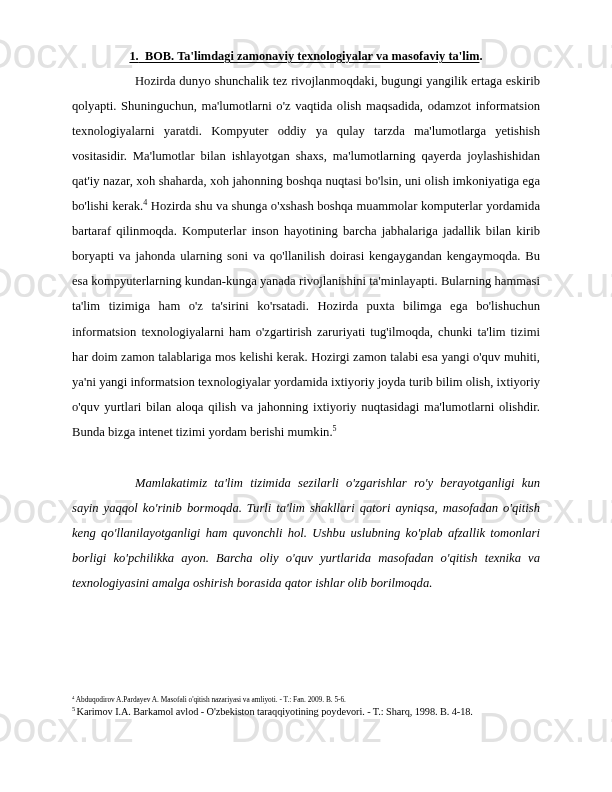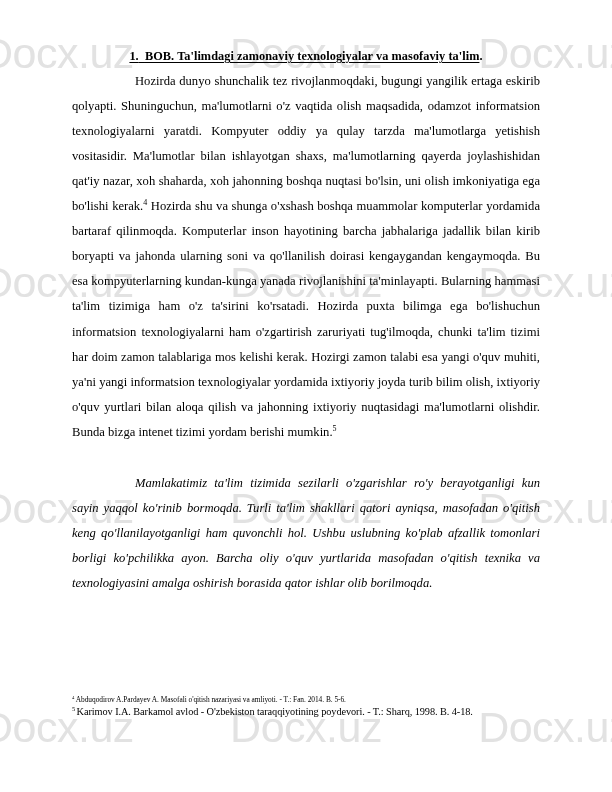--- a/index.html
+++ b/index.html
@@ -145,18 +145,18 @@
 
   <div id="content">
 
     <div class="title"><u><span>1.</span>&nbsp;&nbsp;<span>BOB. Ta'limdagi zamonaviy texnologiyalar va masofaviy ta'lim</span></u><span>.</span></div>
 
     <p class="body-block" id="para1"><span>Hozirda dunyo shunchalik tez rivojlanmoqdaki, bugungi yangilik ertaga eskirib qolyapti. Shuninguchun, ma'lumotlarni o'z vaqtida olish maqsadida, odamzot informatsion texnologiyalarni yaratdi. Kompyuter oddiy ya qulay tarzda ma'lumotlarga yetishish vositasidir. Ma'lumotlar bilan ishlayotgan shaxs, ma'lumotlarning qayerda joylashishidan qat'iy nazar, xoh  shaharda, xoh jahonning boshqa nuqtasi bo'lsin, uni olish imkoniyatiga ega bo'lishi kerak.</span><sup class="fn">4</sup><span> Hozirda shu va shunga o'xshash boshqa muammolar komputerlar yordamida bartaraf qilinmoqda. Komputerlar inson hayotining barcha jabhalariga jadallik bilan kirib boryapti va jahonda ularning soni va qo'llanilish doirasi kengaygandan kengaymoqda. Bu esa kompyuterlarning kundan-kunga yanada rivojlanishini ta'minlayapti. Bularning hammasi ta'lim tizimiga ham o'z ta'sirini ko'rsatadi. Hozirda puxta bilimga ega bo'lishuchun informatsion texnologiyalarni ham o'zgartirish zaruriyati tug'ilmoqda, chunki ta'lim tizimi har doim zamon talablariga mos kelishi kerak. Hozirgi zamon talabi esa yangi o'quv muhiti, ya'ni yangi informatsion texnologiyalar yordamida ixtiyoriy joyda turib bilim olish, ixtiyoriy o'quv yurtlari bilan aloqa qilish va jahonning ixtiyoriy nuqtasidagi ma'lumotlarni olishdir. Bunda bizga intenet tizimi yordam berishi mumkin.</span><sup class="fn">5</sup></p>
 
     <p class="body-block" id="para2"><span>Mamlakatimiz  ta'lim  tizimida  sezilarli  o'zgarishlar  ro'y  berayotganligi kun sayin yaqqol ko'rinib bormoqda. Turli ta'lim shakllari qatori ayniqsa, masofadan o'qitish  keng  qo'llanilayotganligi   ham  quvonchli  hol.  Ushbu  uslubning  ko'plab afzallik tomonlari borligi ko'pchilikka ayon. Barcha oliy o'quv yurtlarida masofadan o'qitish  texnika  va  texnologiyasini  amalga  oshirish  borasida  qator  ishlar  olib borilmoqda.</span></p>
 
     <div class="footnotes">
-      <div class="fn-line fn-1"><span class="fn-mark">4</span><span>Abduqodirov A.Pardayev A. Masofali o'qitish nazariyasi va  amliyoti. - T.: Fan. 2014. B. 5-6.</span></div>
+      <div class="fn-line fn-1"><span class="fn-mark">4</span><span>Abduqodirov A.Pardayev A. Masofali o'qitish nazariyasi va  amliyoti. - T.: Fan. 2009. B. 5-6.</span></div>
       <div class="fn-line fn-2"><span class="fn-mark">5</span><span>Karimov I.A. Barkamol avlod - O'zbekiston taraqqiyotining poydevori. - T.: Sharq, 1998. B. 4-18.</span></div>
     </div>
 
   </div>
 </div>
 
 </body></html>

